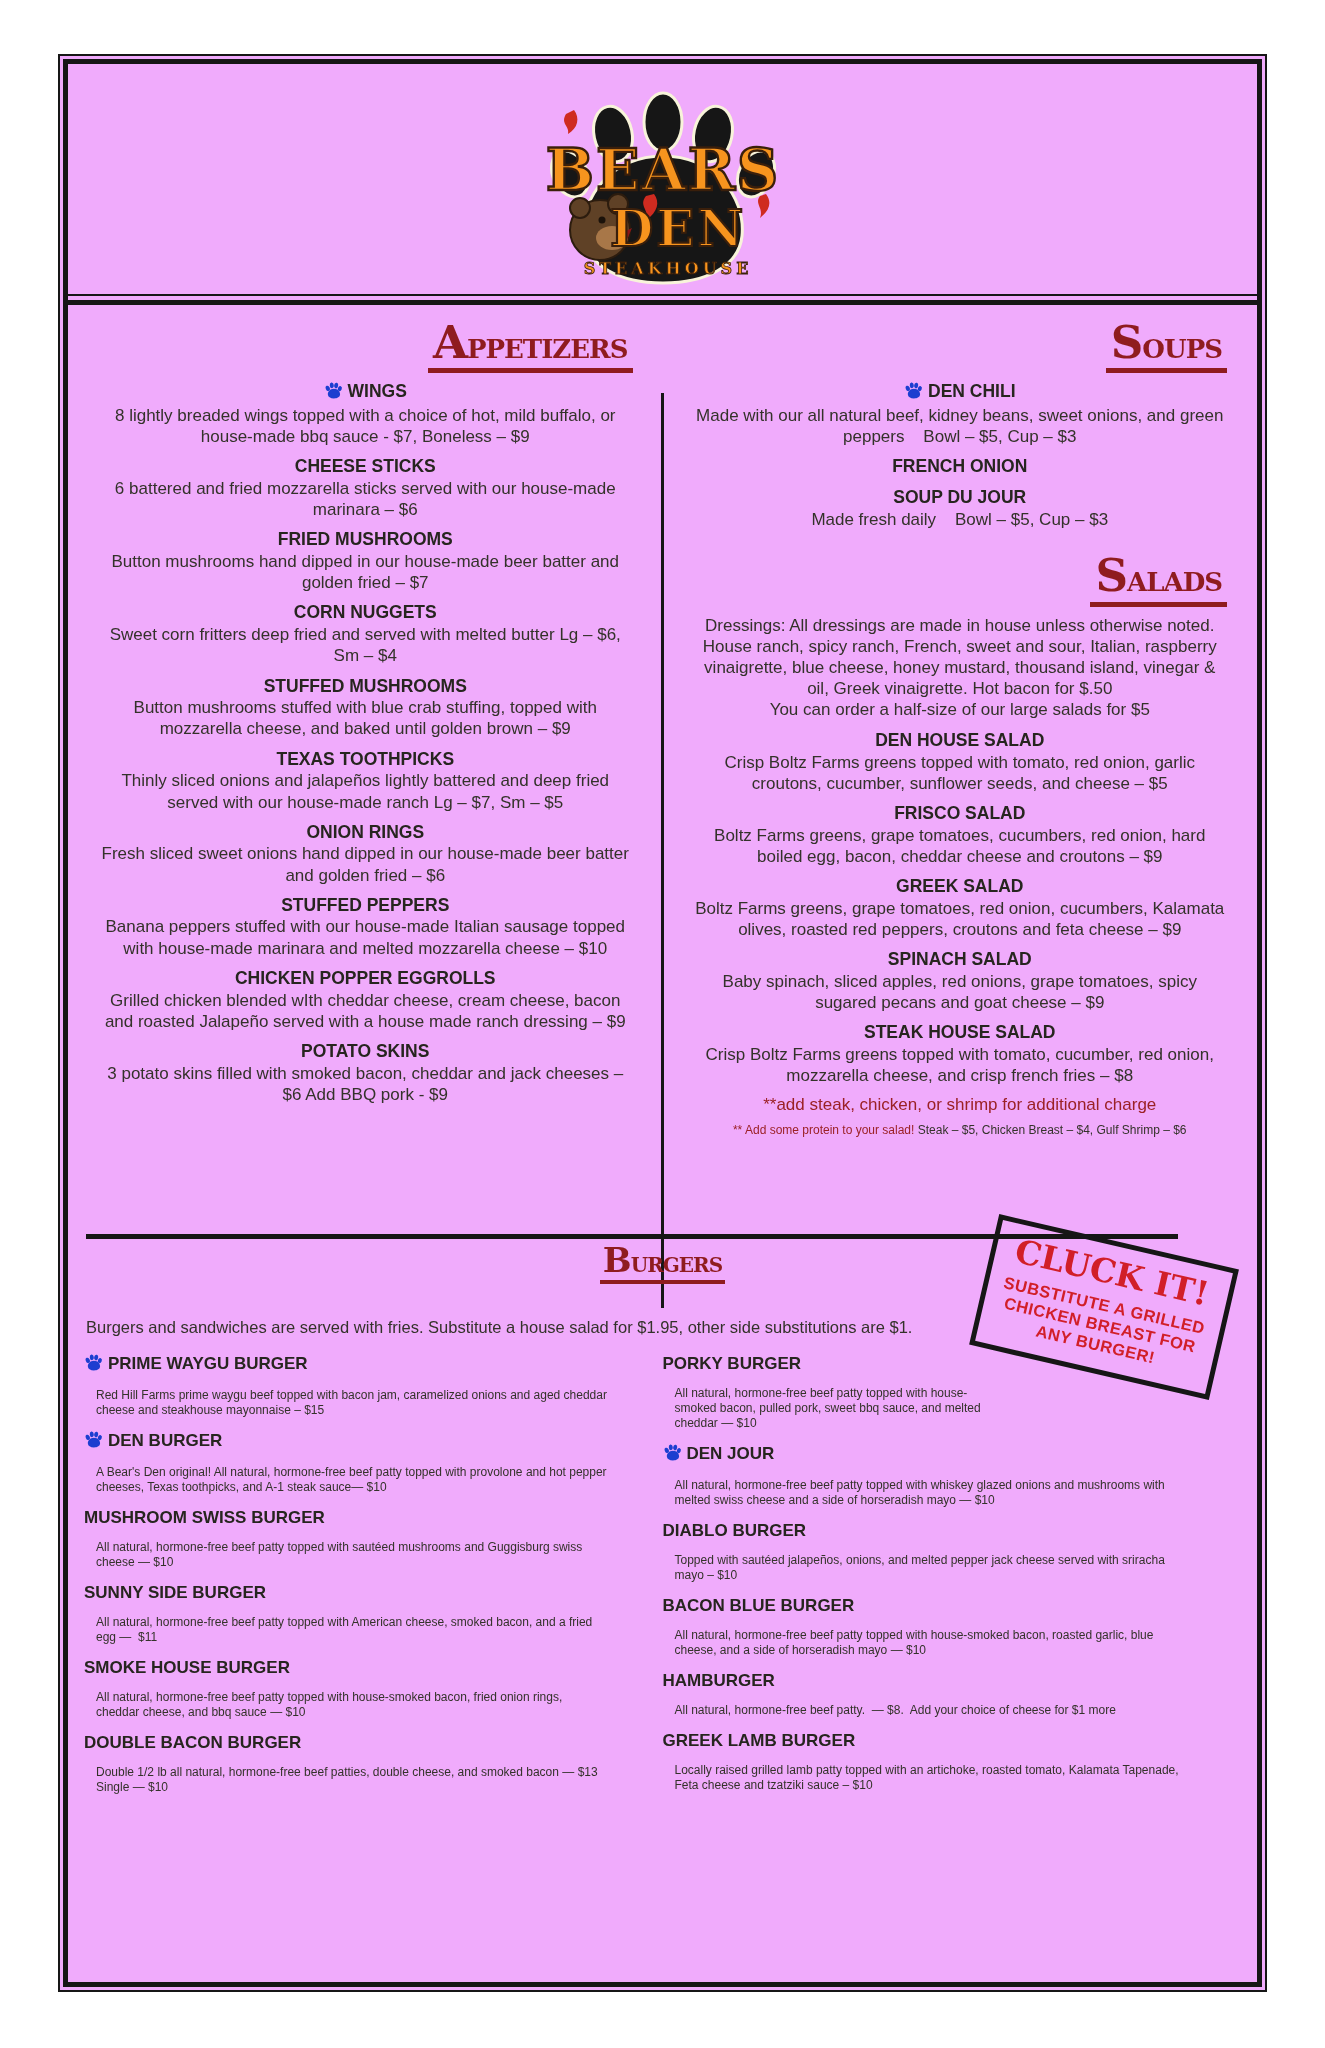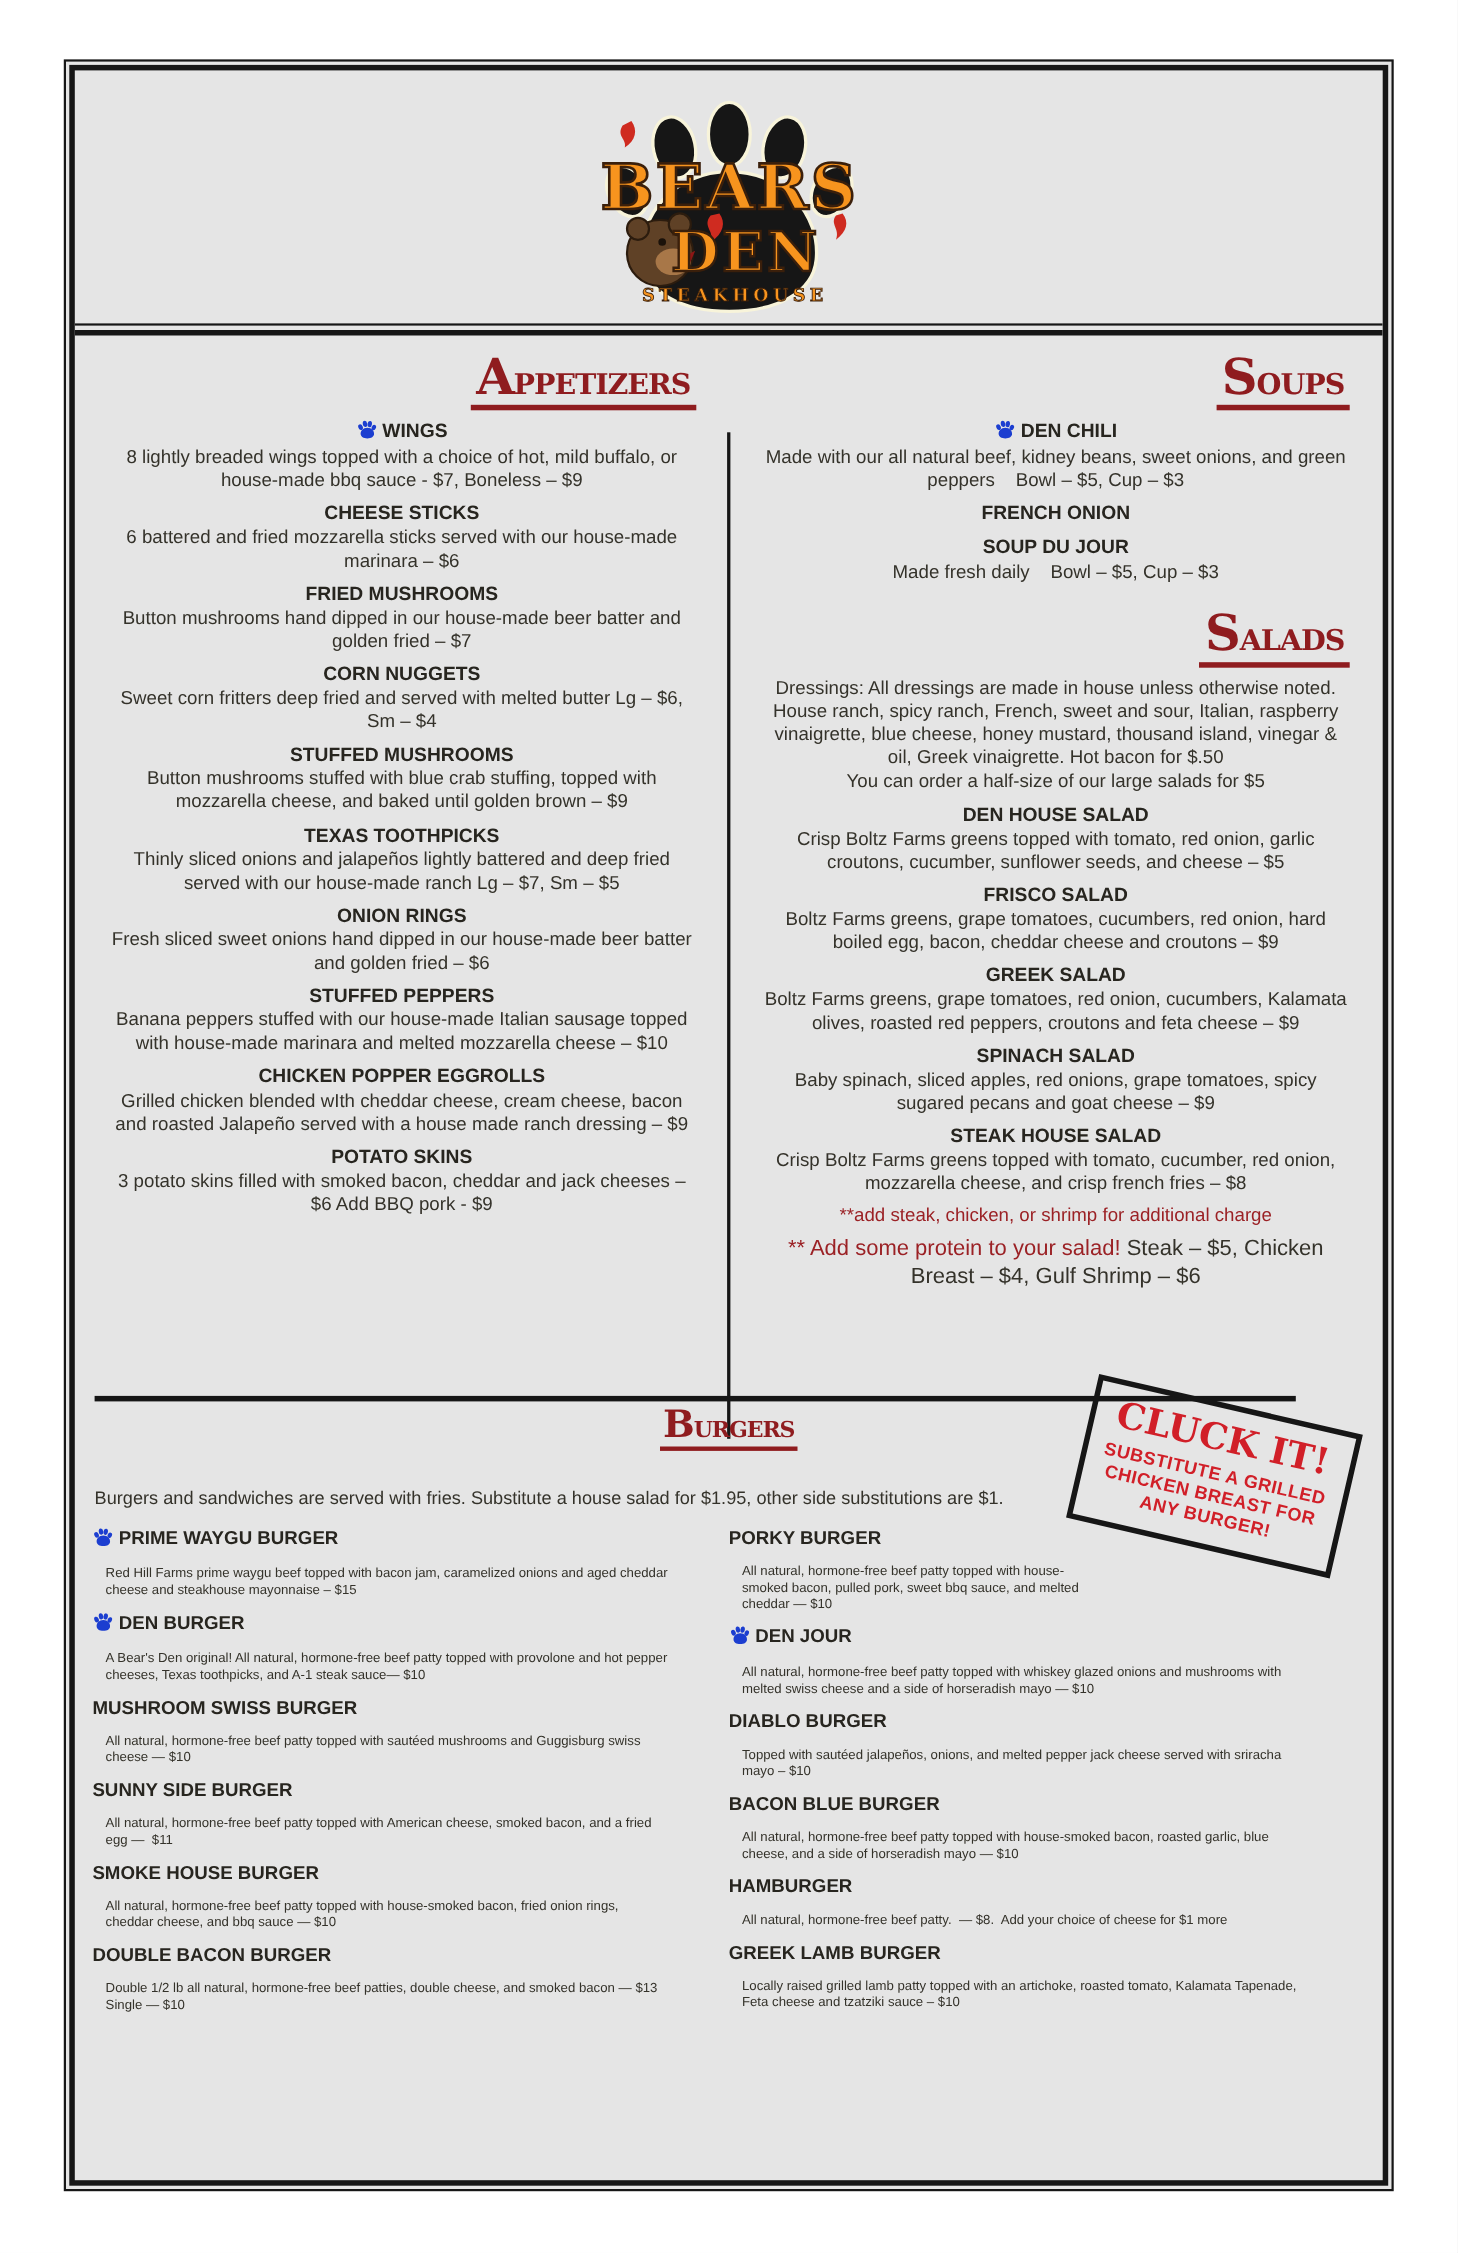--- a/index.html
+++ b/index.html
@@ -1,18 +1,18 @@
 <!DOCTYPE html>
 <html><head>
 <meta charset="utf-8">
 <style>
   html,body{margin:0;padding:0;width:1325px;height:2048px;background:#ffffff;overflow:hidden;
     font-family:"Liberation Sans",sans-serif;}
   .page{position:absolute;left:58px;top:54px;width:1209px;height:1938px;box-sizing:border-box;
-    background:#e5e5e5;border:2px solid #161616;}
+    background:#f0abfc;border:2px solid #161616;}
   .page-inner{position:absolute;inset:3px;border:5px solid #161616;overflow:hidden;}
 
   
   .logo{width:310px;height:212px;margin:14px auto 4px;position:relative;}
 
   
   .double-rule{border-top:2px solid #161616;border-bottom:5px solid #161616;height:4px;margin:2px 0 0;}
 
   
   .columns{display:flex;position:relative;margin-top:4px;}
@@ -25,21 +25,21 @@
     border-bottom:5px solid #8f1c1f;padding:0 5px 2px;}
   .section-title::first-letter{font-size:1.22em;}
 
   .menu-item{margin:0 0 9px;text-align:center;}
   .item-name{font-weight:bold;font-size:17.5px;color:#27251f;line-height:1.25;}
   .item-desc{font-size:17px;color:#34322a;line-height:1.24;max-width:545px;margin:0 auto;}
   .paw{display:inline-block;vertical-align:-2px;margin-right:5px;}
 
   .salads-intro{font-size:17px;color:#34322a;line-height:1.24;margin:0 auto 10px;max-width:545px;}
   .note-red{color:#9b2125;font-size:17px;margin:8px 0 2px;}
-  .note-mixed{font-size:20px;color:#34322a;line-height:1.24;margin:8px auto 0;max-width:545px;}
+  .note-mixed{font-size:12px;color:#34322a;line-height:1.24;margin:8px auto 0;max-width:545px;}
   .note-mixed .red{color:#9b2125;}
 
   
   .burgers{position:relative;margin-top:96px;padding:0 16px;text-align:left;}
   .burgers-rule{height:5px;background:#161616;width:1092px;margin:0 0 4px 2px;}
   .burgers .title-row{text-align:center;margin:4px 0 12px;}
   .burgers .section-title{font-size:28px;border-bottom-width:4px;padding:0 3px 1px;}
   .burgers-intro{font-size:16.5px;color:#34322a;line-height:1.3;margin:0 0 14px 2px;}
   .burger-cols{display:flex;}
   .bcol{width:50%;box-sizing:border-box;padding-right:42px;}

